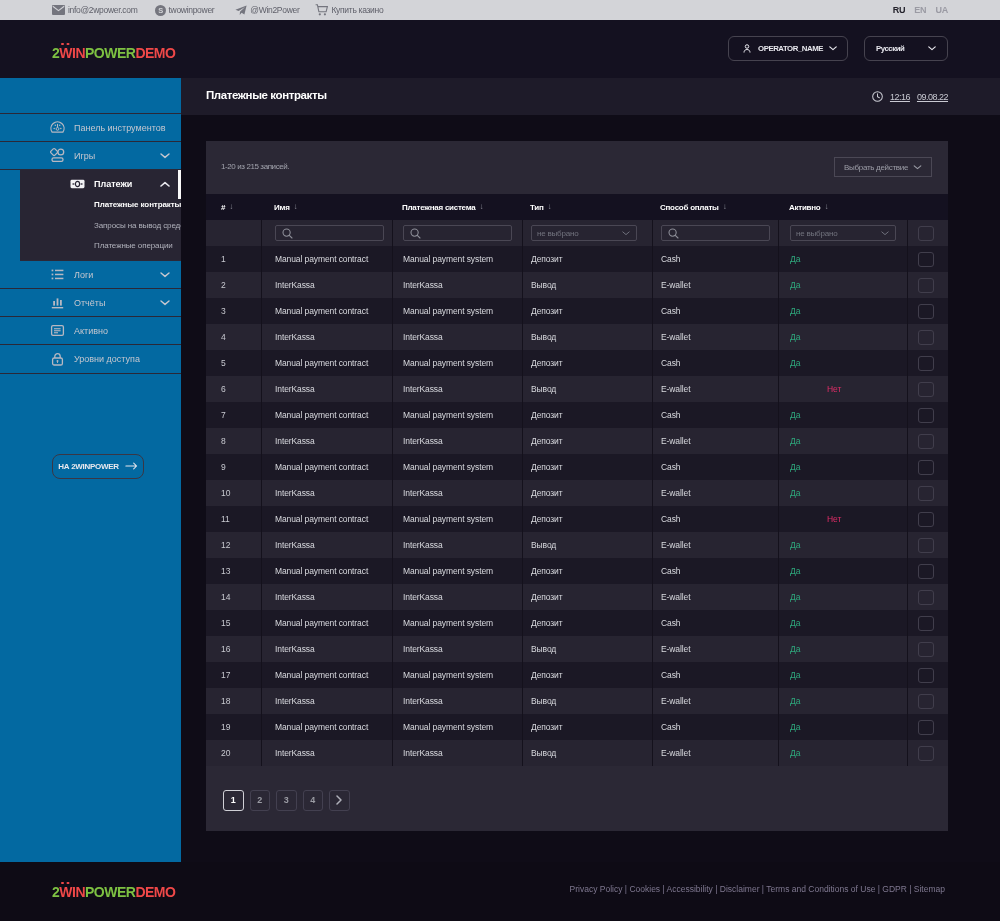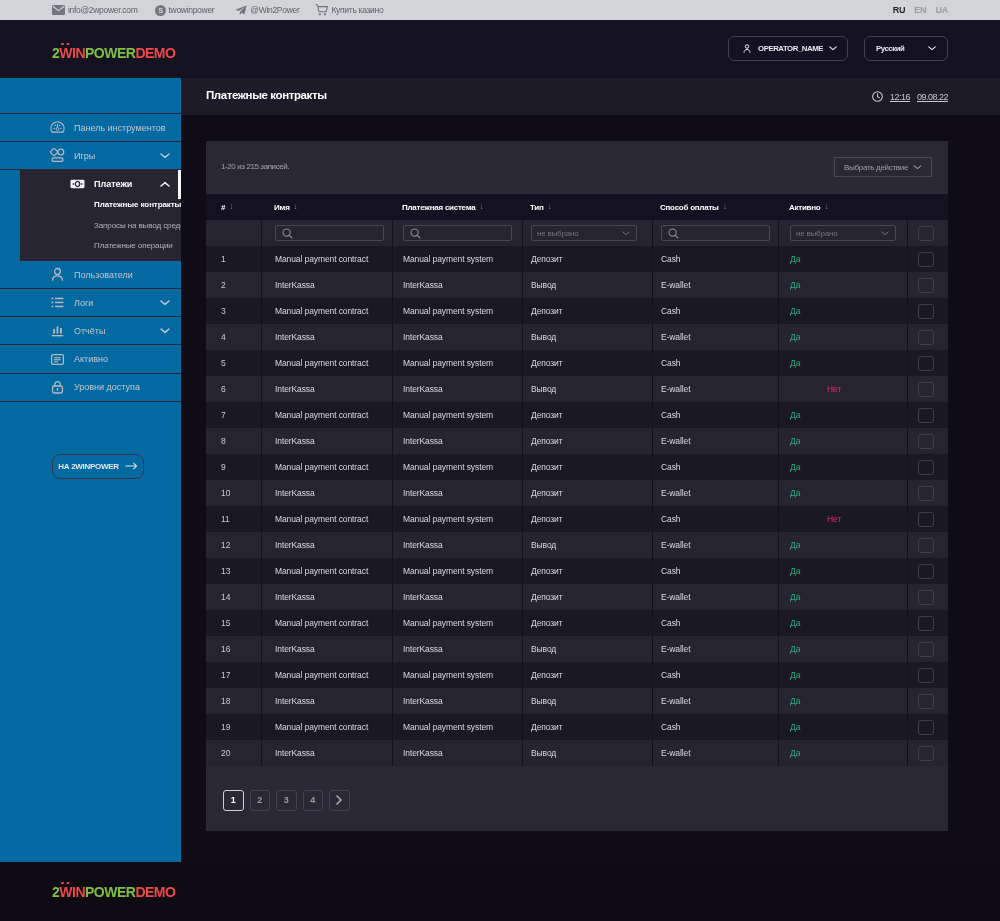--- a/index.html
+++ b/index.html
@@ -207,29 +207,20 @@
       <div class="abar"></div>
       <div class="subs">
         <div class="on">Платежные контракты</div>
         <div>Запросы на вывод средств</div>
         <div>Платежные операции</div>
       </div>
     </div>
     <div class="mi">
         <span class="ico">
           <svg width="17" height="17" viewBox="0 0 17 17" fill="none">
-            <circle cx="8.5" cy="5.4" r="2.9" stroke="#b7b8c2" stroke-width="1.3"></circle>
-            <path d="M3.6 14.2c0-2.7 2.2-4.3 4.9-4.3s4.9 1.6 4.9 4.3" stroke="#b7b8c2" stroke-width="1.3" stroke-linecap="round"></path>
-          </svg>
-        </span>
-        <span>Пользователи</span>
-      </div>
-    <div class="mi">
-        <span class="ico">
-          <svg width="17" height="17" viewBox="0 0 17 17" fill="none">
             <rect x="2.6" y="3.6" width="1.7" height="1.7" fill="#b7b8c2"></rect>
             <rect x="2.6" y="7.6" width="1.7" height="1.7" fill="#b7b8c2"></rect>
             <rect x="2.6" y="11.6" width="1.7" height="1.7" fill="#b7b8c2"></rect>
             <rect x="6" y="3.7" width="8.4" height="1.5" fill="#b7b8c2"></rect>
             <rect x="6" y="7.7" width="8.4" height="1.5" fill="#b7b8c2"></rect>
             <rect x="6" y="11.7" width="8.4" height="1.5" fill="#b7b8c2"></rect>
           </svg>
         </span>
         <span>Логи</span>
         <span class="chev">
@@ -590,13 +581,14 @@
     <div class="pg">
         <svg width="6" height="10" viewBox="0 0 6 10" fill="none">
           <path d="M1 1l4 4-4 4" stroke="#b0b1ba" stroke-width="1.5" stroke-linecap="round" stroke-linejoin="round"></path>
         </svg>
       </div>
   </div>
 </div>
 
 <div class="abs footer">
   <div class="flogo"><span class="logo "><span class="lg">2</span><span class="lr lw">W</span><span class="lr">IN</span><span class="lg">POWER</span><span class="lr">DEMO</span></span></div>
+  <div class="flinks">Privacy Policy | Cookies | Accessibility | Disclaimer | Terms and Conditions of Use | GDPR | Sitemap</div>
 </div>
 
 </body></html>

